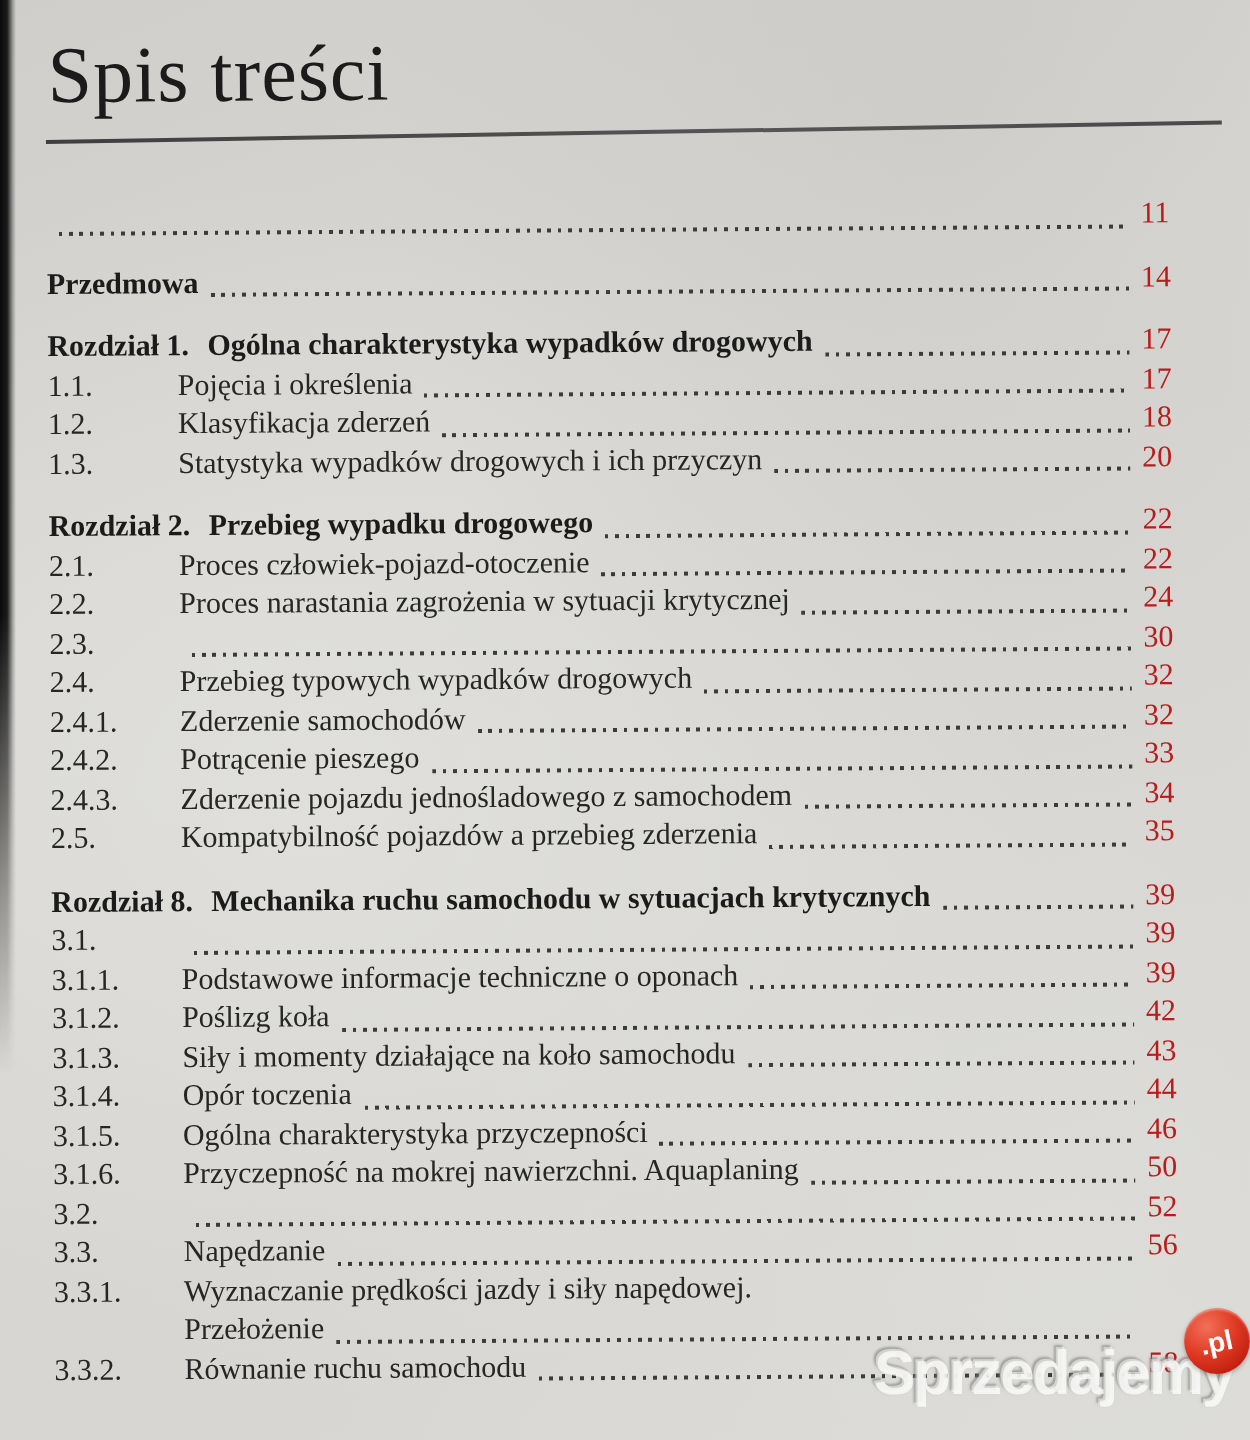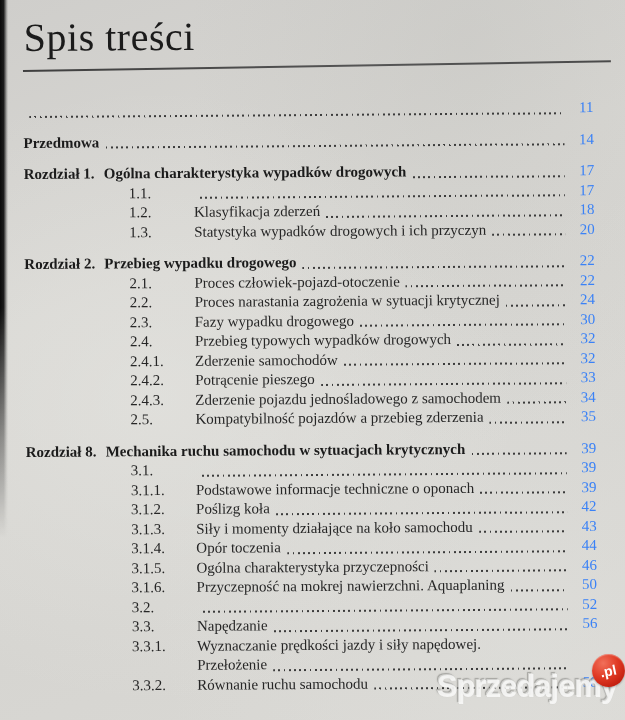--- a/index.html
+++ b/index.html
@@ -50,33 +50,33 @@
   }
   .row {
     display: flex;
     align-items: baseline;
     line-height: 19.5px;
     white-space: nowrap;
   }
   .gap { margin-top: 12px; }
   .bold { font-weight: bold; color: #1b1b1b; }
   .chlabel { flex: none; width: 80px; font-family: Liberation Serif, serif; }
-  .num    { flex: none; width: 65px; margin-left: 105px; }
+  .num    { flex: none; width: 65px; }
   .t      { flex: none; }
   .leader {
     flex: 1 1 auto;
     min-width: 10px;
     height: 2px;
     align-self: flex-end;
     margin: 0 2px 4px 6px;
     background: repeating-linear-gradient(90deg, #3b3b3b 0 1.8px, transparent 1.8px 5.2px);
   }
   .pg {
     flex: none; width: 32px; margin-left: 4px;
-    text-align: center; color: #3b82f6;
+    text-align: left; color: #b91c1c;
   }
   .noleader .t { flex: none; }
   .spacer { flex: 1 1 auto; }
 
   
   .watermark {
     position: absolute;
     left: 436px; top: 668px;
     z-index: 5;
   }
@@ -133,20 +133,21 @@
     </div>
 
     <div class="row gap">
       <span class="chlabel bold">Rozdział 1.</span>
       <span class="t bold">Ogólna charakterystyka wypadków drogowych</span>
       <span class="leader"></span>
       <span class="pg">17</span>
     </div>
     <div class="row">
       <span class="num">1.1.</span>
+      <span class="t">Pojęcia i określenia</span>
       <span class="leader"></span>
       <span class="pg">17</span>
     </div>
     <div class="row">
       <span class="num">1.2.</span>
       <span class="t">Klasyfikacja zderzeń</span>
       <span class="leader"></span>
       <span class="pg">18</span>
     </div>
     <div class="row">
@@ -169,21 +170,20 @@
       <span class="pg">22</span>
     </div>
     <div class="row">
       <span class="num">2.2.</span>
       <span class="t">Proces narastania zagrożenia w sytuacji krytycznej</span>
       <span class="leader"></span>
       <span class="pg">24</span>
     </div>
     <div class="row">
       <span class="num">2.3.</span>
-      <span class="t">Fazy wypadku drogowego</span>
       <span class="leader"></span>
       <span class="pg">30</span>
     </div>
     <div class="row">
       <span class="num">2.4.</span>
       <span class="t">Przebieg typowych wypadków drogowych</span>
       <span class="leader"></span>
       <span class="pg">32</span>
     </div>
     <div class="row">

